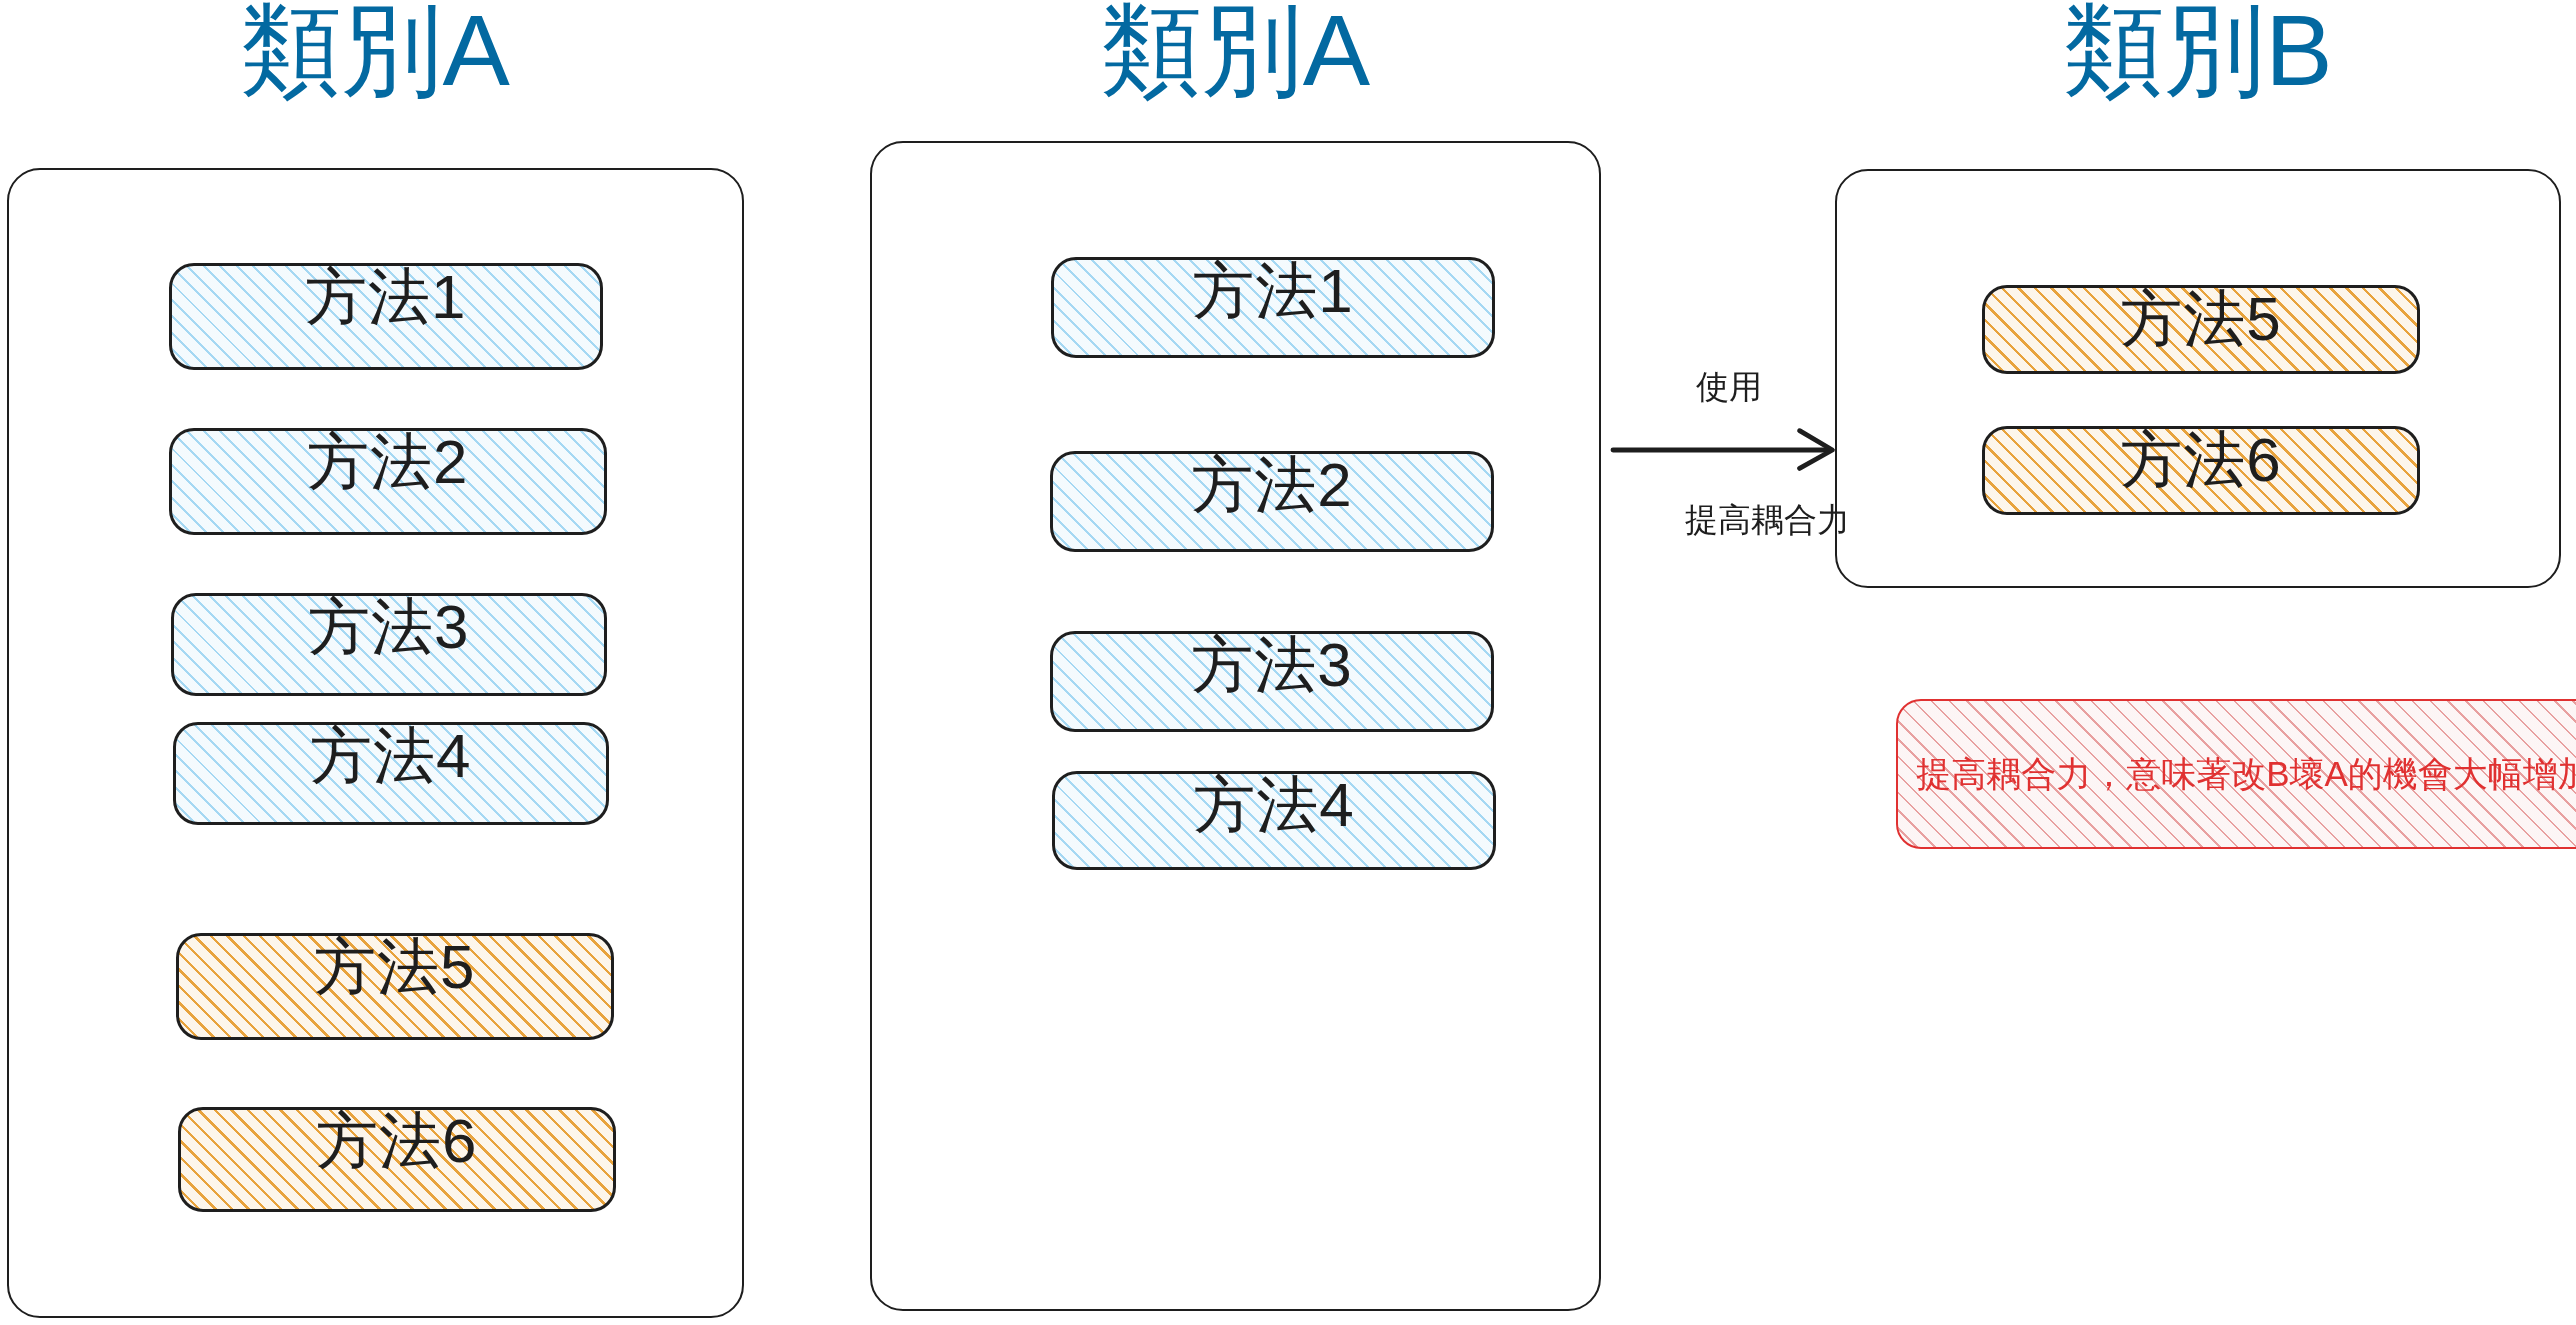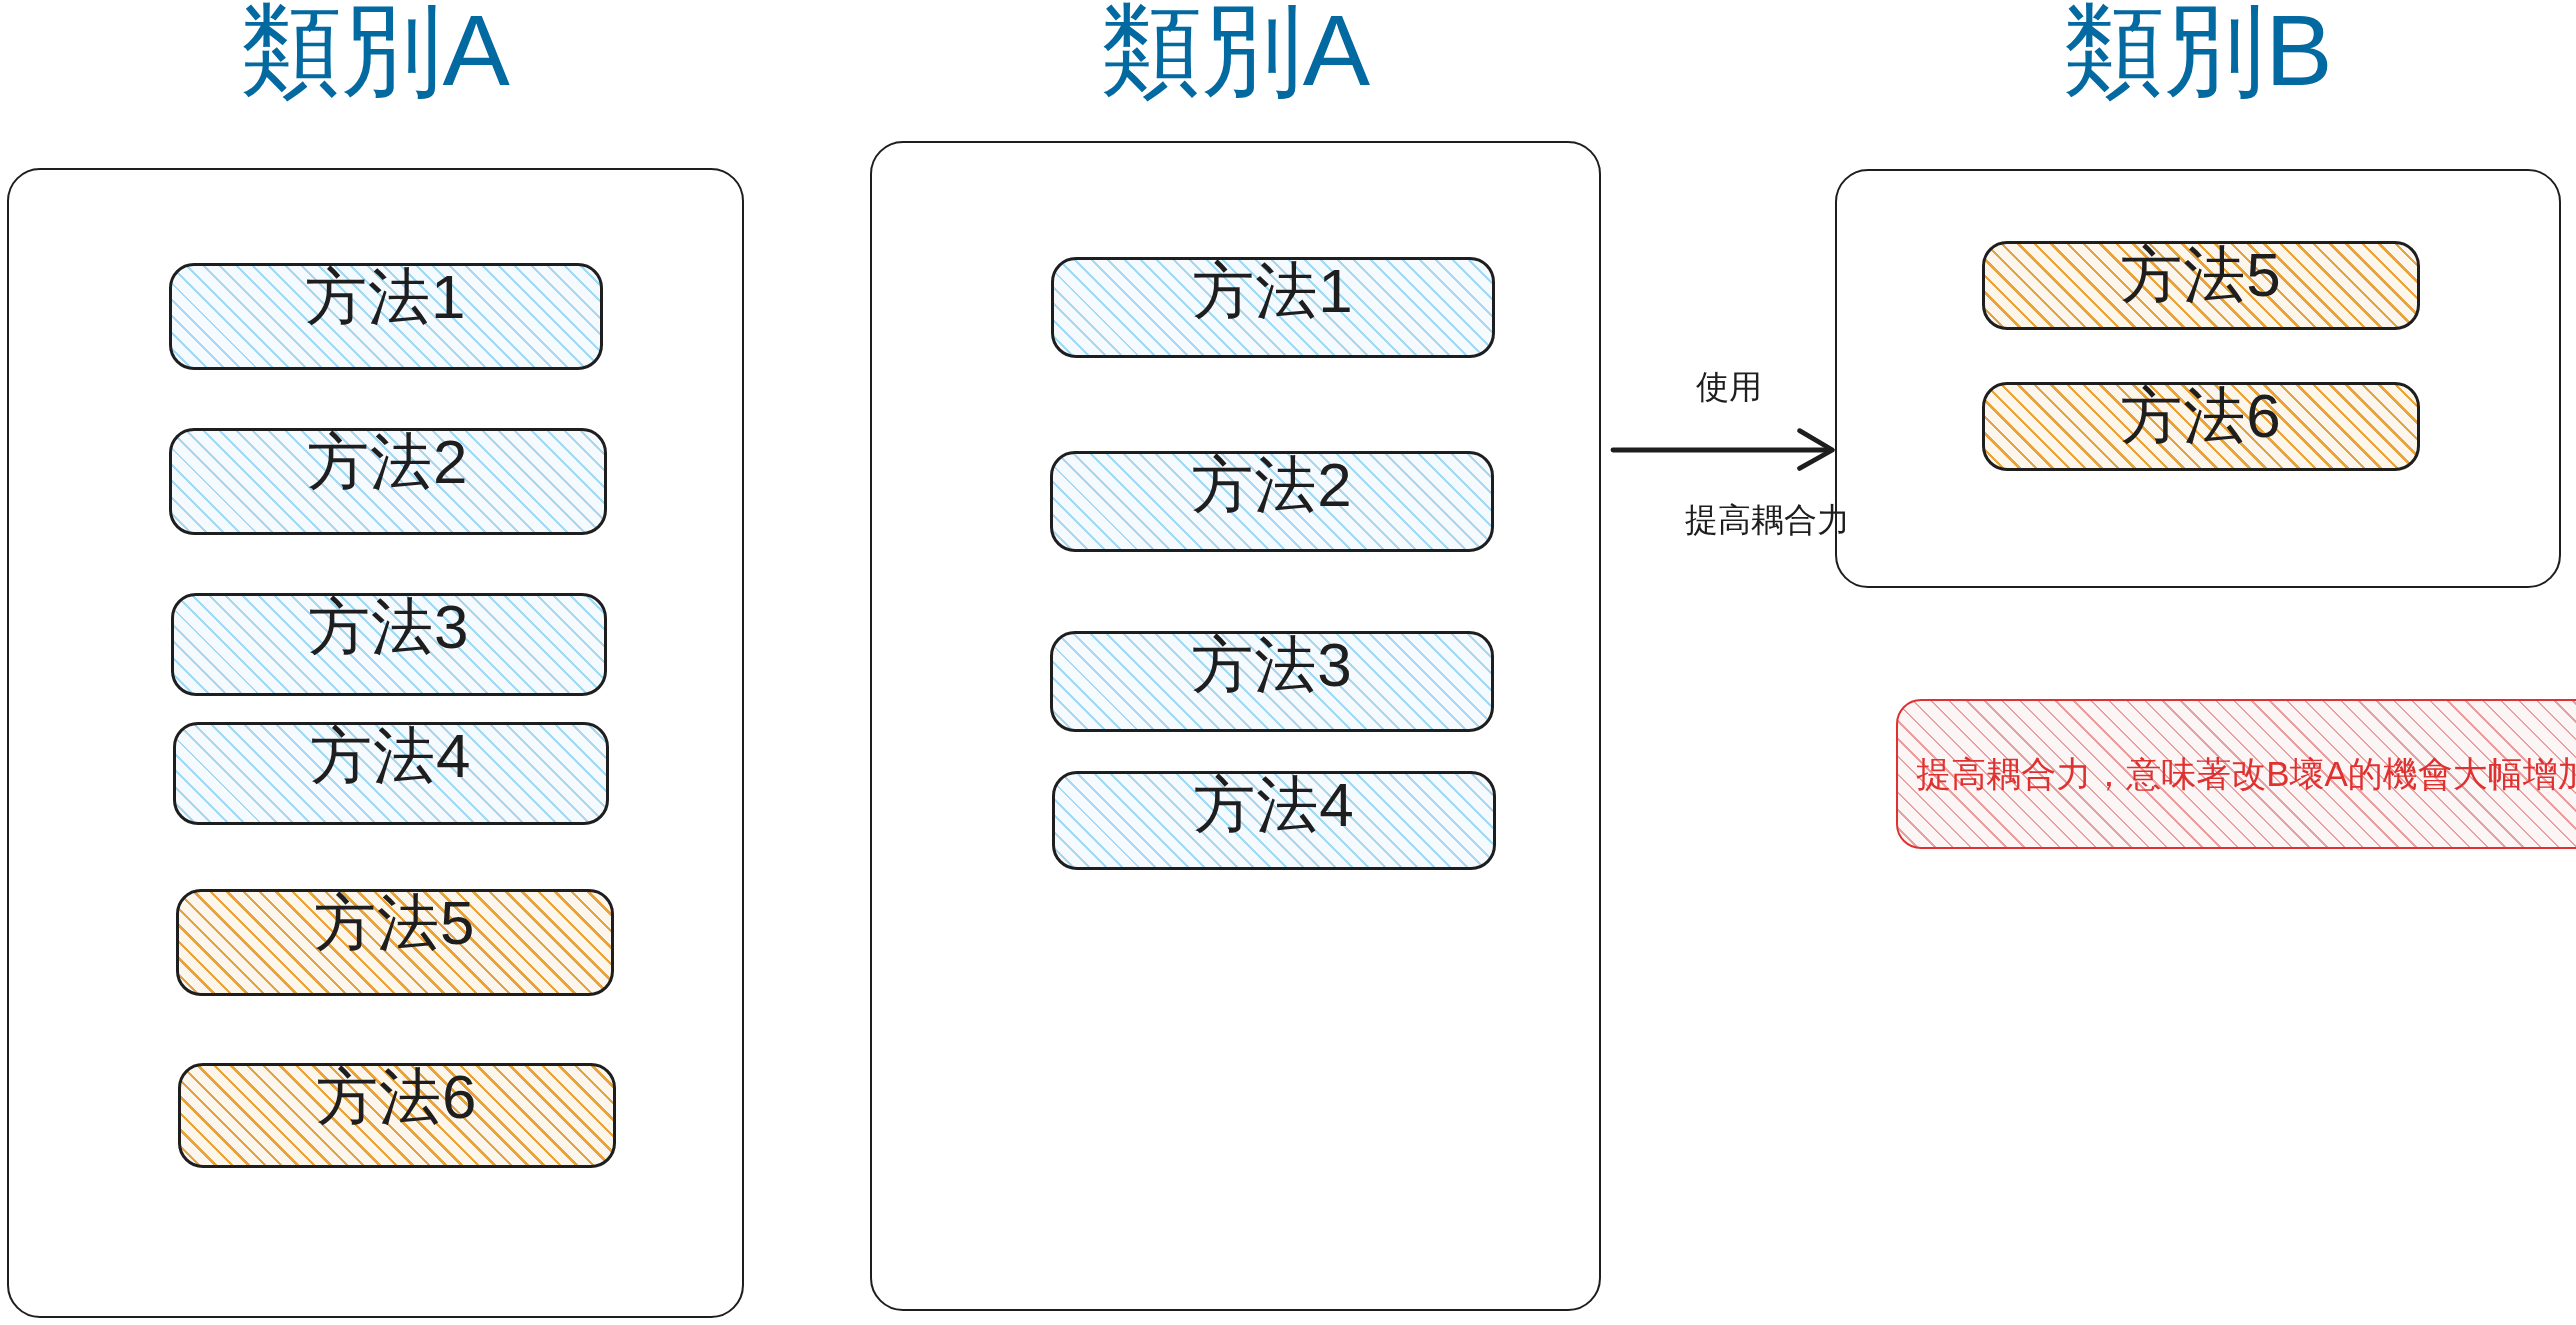--- a/index.html
+++ b/index.html
@@ -69,20 +69,21 @@
       rgba(165,216,243,0.12) 2.1px, rgba(165,216,243,0.12) 11.6px
     );
   }
   .fill-orange {
     background-color: #ffffff;
     background-image: repeating-linear-gradient(
       45deg,
       #e8a33d 0px, #e8a33d 2.5px,
       rgba(232,163,61,0.10) 2.5px, rgba(232,163,61,0.10) 11.6px
     );
+    margin-top: 44px;
   }
   .fill-red {
     background-color: #ffffff;
     background-image: repeating-linear-gradient(
       45deg,
       #e8a0a0 0px, #e8a0a0 1.7px,
       rgba(232,160,160,0.10) 1.7px, rgba(232,160,160,0.10) 12.6px
     );
   }
 

